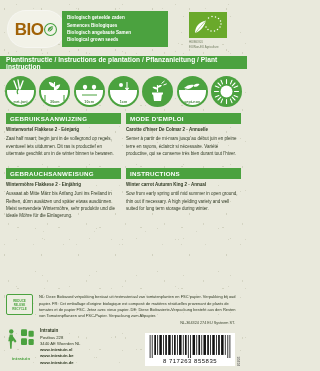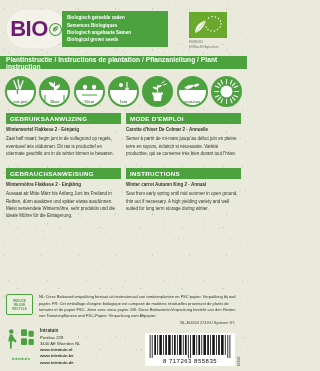--- a/index.html
+++ b/index.html
@@ -32,21 +32,21 @@
 
   
   .header{ position:relative; height:56px; }
   .bio-badge{
     position:absolute; left:8px; top:11px; width:56px; height:36px;
     background:#f2f2e8; border-radius:18px;
     display:flex; align-items:center; justify-content:center; gap:1px;
     box-shadow:0 0 0 1px rgba(255,255,255,.6);
   }
   .bio-badge .bio-txt{
-    font-size:22px; font-weight:bold; color:#701a75; letter-spacing:-.5px;
+    font-size:17px; font-weight:bold; color:#a16207; letter-spacing:-.5px;
     line-height:1;
   }
   .bio-leaf{ width:13px; height:13px; }
   .bio-strip{
     position:absolute; left:62px; top:11px; width:106px; height:36px;
     background:#4ba23f; padding:3px 5px;
     display:flex; flex-direction:column; justify-content:center;
   }
   .bio-strip div{ font-size:4.6px; color:#ffffff; font-weight:bold; line-height:1.63; }
   .eu-leaf{

